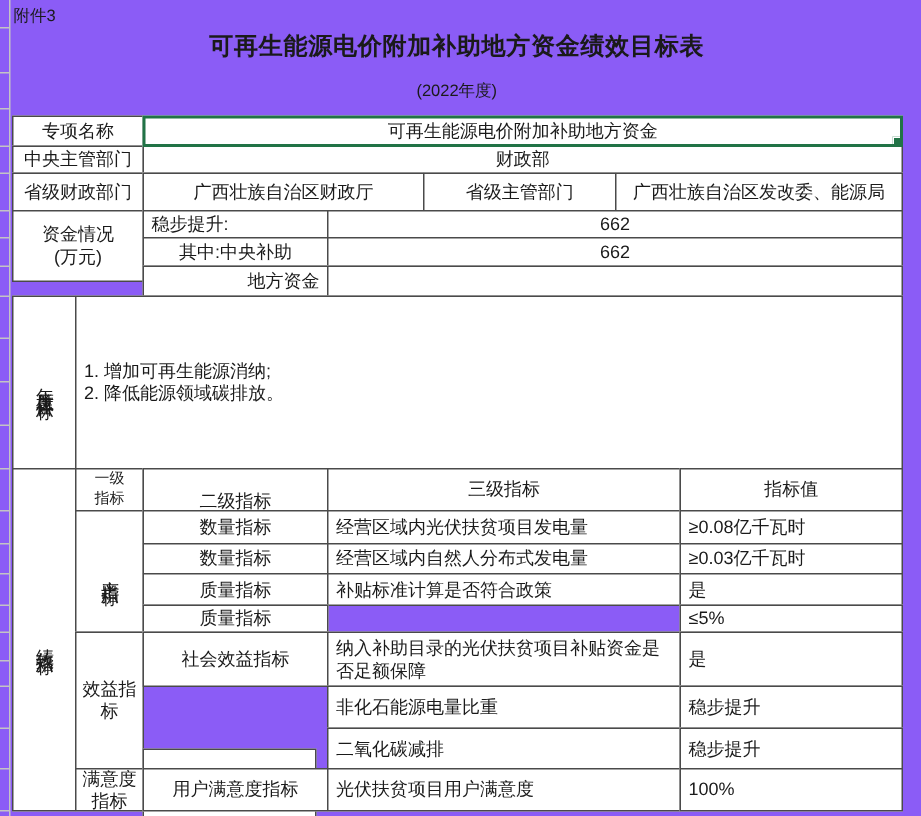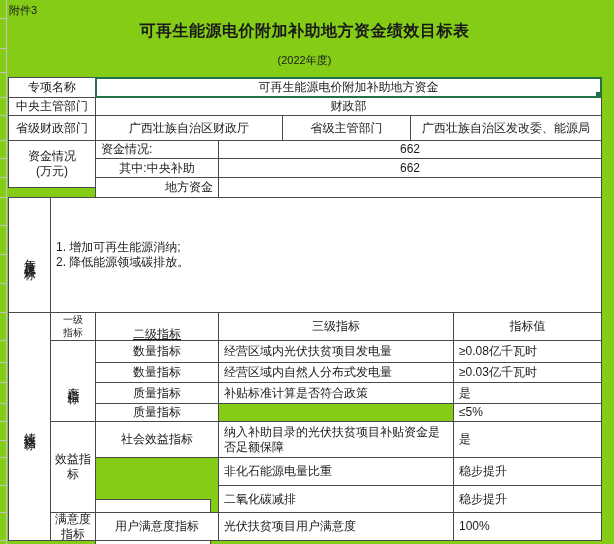--- a/index.html
+++ b/index.html
@@ -1,17 +1,17 @@
 <!DOCTYPE html>
 <html><head>
 <meta charset="utf-8">
 <style>
   html,body{margin:0;padding:0;background:#fff;}
   #screen{
-    position:relative;width:614px;height:544px;background:#84cc16;overflow:hidden;
+    position:relative;width:614px;height:544px;background:#8b5cf6;overflow:hidden;
     font-family:"Liberation Sans","DejaVu Sans",sans-serif;color:#1a1a1a;
   }
   .cell{
     position:absolute;box-sizing:border-box;border:1px solid #4a4a4a;background:#fff;
     display:flex;align-items:center;justify-content:center;text-align:center;
     font-size:12px;line-height:1.25;overflow:hidden;
   }
   .al{justify-content:flex-start;text-align:left;padding:0 5px;}
   .ar{justify-content:flex-end;text-align:right;padding:0 5px;}
   .pre{white-space:pre-line;}
@@ -69,37 +69,37 @@
   <div class="cell" style="left:95px;top:97px;width:507px;height:19px;">财政部</div>
 
   <div class="cell" style="left:8px;top:115px;width:88px;height:26px;">省级财政部门</div>
   <div class="cell" style="left:95px;top:115px;width:188px;height:26px;">广西壮族自治区财政厅</div>
   <div class="cell" style="left:282px;top:115px;width:129px;height:26px;">省级主管部门</div>
   <div class="cell" style="left:410px;top:115px;width:192px;height:26px;">广西壮族自治区发改委、能源局</div>
 
   <div class="cell" style="left:8px;top:140px;width:88px;height:48px;">
     <span class="wrap" style="max-width:54px;">资金情况(万元)</span>
   </div>
-  <div class="cell al" style="left:95px;top:140px;width:124px;height:19px;">资金情况:</div>
+  <div class="cell al" style="left:95px;top:140px;width:124px;height:19px;">稳步提升:</div>
   <div class="cell" style="left:218px;top:140px;width:384px;height:19px;">662</div>
   <div class="cell" style="left:95px;top:158px;width:124px;height:20px;">其中:中央补助</div>
   <div class="cell" style="left:218px;top:158px;width:384px;height:20px;">662</div>
   <div class="cell ar" style="left:95px;top:177px;width:124px;height:21px;">地方资金</div>
   <div class="cell" style="left:218px;top:177px;width:384px;height:21px;"></div>
 
   <div class="cell vert" style="left:8px;top:197px;width:43px;height:116px;">年度总体目标</div>
   <div class="cell al pre" style="left:50px;top:197px;width:552px;height:116px;">1. 增加可再生能源消纳;
 2. 降低能源领域碳排放。</div>
 
   <div class="cell vert" style="left:8px;top:312px;width:43px;height:229px;">绩效指标</div>
 
   <div class="cell small" style="left:50px;top:312px;width:46px;height:29px;">
     <span class="wrap" style="max-width:22px;">一级指标</span>
   </div>
-  <div class="cell" style="left:95px;top:312px;width:124px;height:44px;text-decoration:underline;">二级指标</div>
+  <div class="cell" style="left:95px;top:312px;width:124px;height:44px;">二级指标</div>
   <div class="cell" style="left:218px;top:312px;width:236px;height:29px;">三级指标</div>
   <div class="cell" style="left:453px;top:312px;width:149px;height:29px;">指标值</div>
 
   <div class="cell vert" style="left:50px;top:340px;width:46px;height:82px;">产出指标</div>
 
   <div class="cell" style="left:95px;top:340px;width:124px;height:23px;">数量指标</div>
   <div class="cell al" style="left:218px;top:340px;width:236px;height:23px;">经营区域内光伏扶贫项目发电量</div>
   <div class="cell al" style="left:453px;top:340px;width:149px;height:23px;">≥0.08亿千瓦时</div>
 
   <div class="cell" style="left:95px;top:362px;width:124px;height:21px;">数量指标</div>

